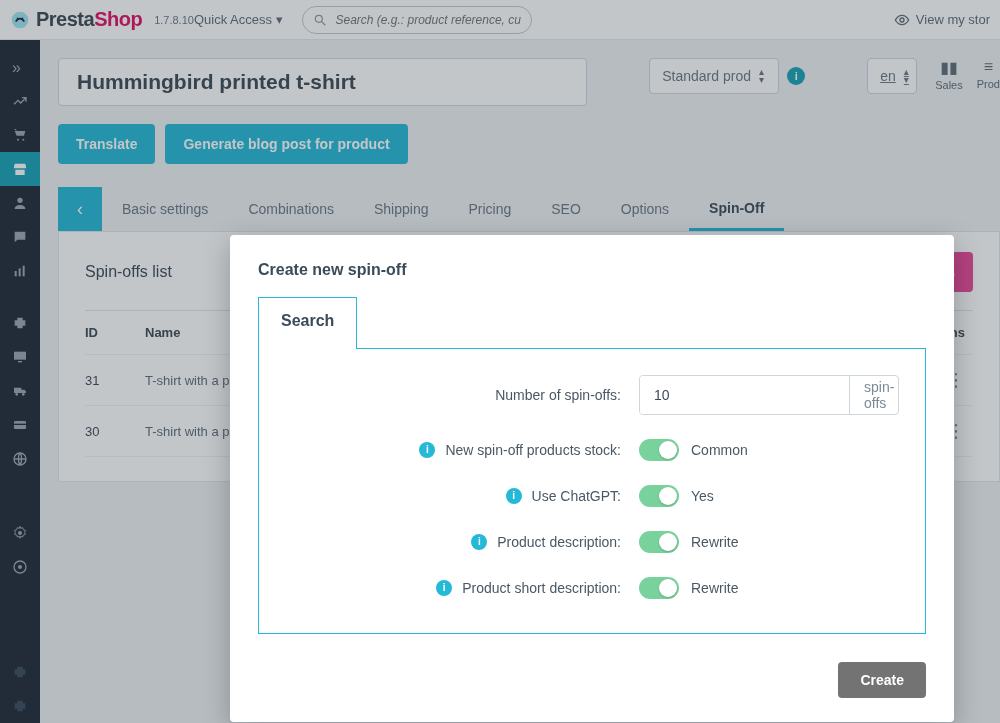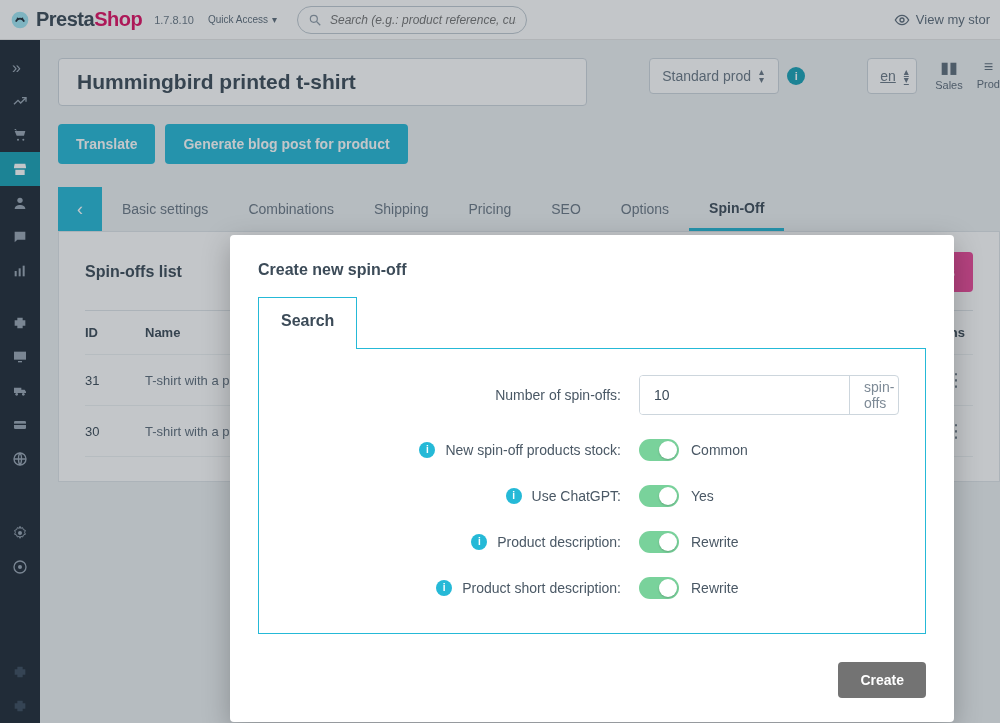--- a/index.html
+++ b/index.html
@@ -6,21 +6,21 @@
 html, body { width: 1000px; height: 723px; overflow: hidden; background: #fff; }
 body { position: relative; }
 
 
 .topbar { height: 40px; display:flex; align-items:center; padding:16px 6px; border-bottom:1px solid #e6e6e6; background:#fff;justify-content:space-between; }
 .brand { display:flex; align-items:center; gap:6px; padding-left:4px;}
 .brand-logo { width:20px; height:20px;}
 .brand-text { font-size:20px; font-weight:700; color:#3b4a57; letter-spacing:-0.5px;}
 .brand-text .accent { color:#e10f63;}
 .ver { font-size:11px; color:#6a7885; margin-left:6px; }
-.quick { font-size:10px; color:#5e6d7b; margin-left:14px; display:flex; align-items:center; gap:4px; cursor:pointer;}
+.quick { font-size:13px; color:#5e6d7b; display:flex; align-items:center; gap:4px; cursor:pointer;}
 .search { margin-left:20px; width:230px; height:28px; border:1px solid #bfc9d1; border-radius:14px; display:flex; align-items:center; padding:0 10px; gap:8px; color:#8e9aa6;}
 .search input { border:none; outline:none; flex:1; font-size:12px; font-style:italic; color:#8e9aa6; }
 .topbar-spacer { flex:1; }
 .viewstore { display:flex; align-items:center; gap:6px; color:#5e6d7b; font-size:13px; padding-right:4px;}
 
 
 .leftnav { position:absolute; left:0; top:40px; bottom:0; width:40px; background:#1f2a36; display:flex; flex-direction:column; align-items:center; padding-top:10px; gap:0;}
 .leftnav .nitem { width:40px; height:34px; display:flex; align-items:center; justify-content:center; color:#9aa7b5; cursor:pointer;}
 .leftnav .nitem.active-alt { background:#18a2b8; color:#fff; }
 .leftnav .spacer { flex:1; }
@@ -43,21 +43,21 @@
 
 
 .tabs { margin-top:24px; border-bottom:1px solid #dfe5e9; display:flex; align-items:flex-end; height:44px; }
 .tabs .back { width:44px; height:44px; background:#25b9d7; color:#fff; display:flex; align-items:center; justify-content:center; font-size:18px; cursor:pointer; }
 .tab { padding:0 20px; height:44px; display:flex; align-items:center; color:#6a7885; font-size:14px; cursor:pointer; }
 .tab.active { border-bottom:3px solid #25b9d7; color:#3c4b58; font-weight:600; }
 
 
 .card { margin-right:0; border:1px solid #dfe5e9; background:#fff; margin-top:0; padding:20px 26px 24px 26px; border-top:none; }
 .card-header-row { display:flex; justify-content:space-between; align-items:center; }
-.card-title { font-size:16px; font-weight:700; color:#3c4b58; }
+.card-title { font-size:16px; font-weight:400; color:#3c4b58; }
 .add-btn { background:#ec4899; border:none; color:#fff; font-weight:600; padding:12px 18px; border-radius:4px; cursor:pointer; font-size:14px; }
 .table { margin-top:18px; width:100%; border-top:1px solid #dfe5e9; }
 .thead, .trow { display:grid; grid-template-columns:60px 1fr 120px; padding:14px 0; border-bottom:1px solid #eef1f3; align-items:center; color:#3c4b58; font-size:13px;}
 .thead { font-weight:700; color:#3c4b58; }
 .actions-cell { display:flex; gap:20px; justify-content:flex-end; padding-right:8px; color:#6a7885; font-size:18px;}
 .trow .name { color:#5e6d7b; }
 
 
 .mask { position:absolute; inset:0; background:rgba(40,50,60,0.28); }
 

